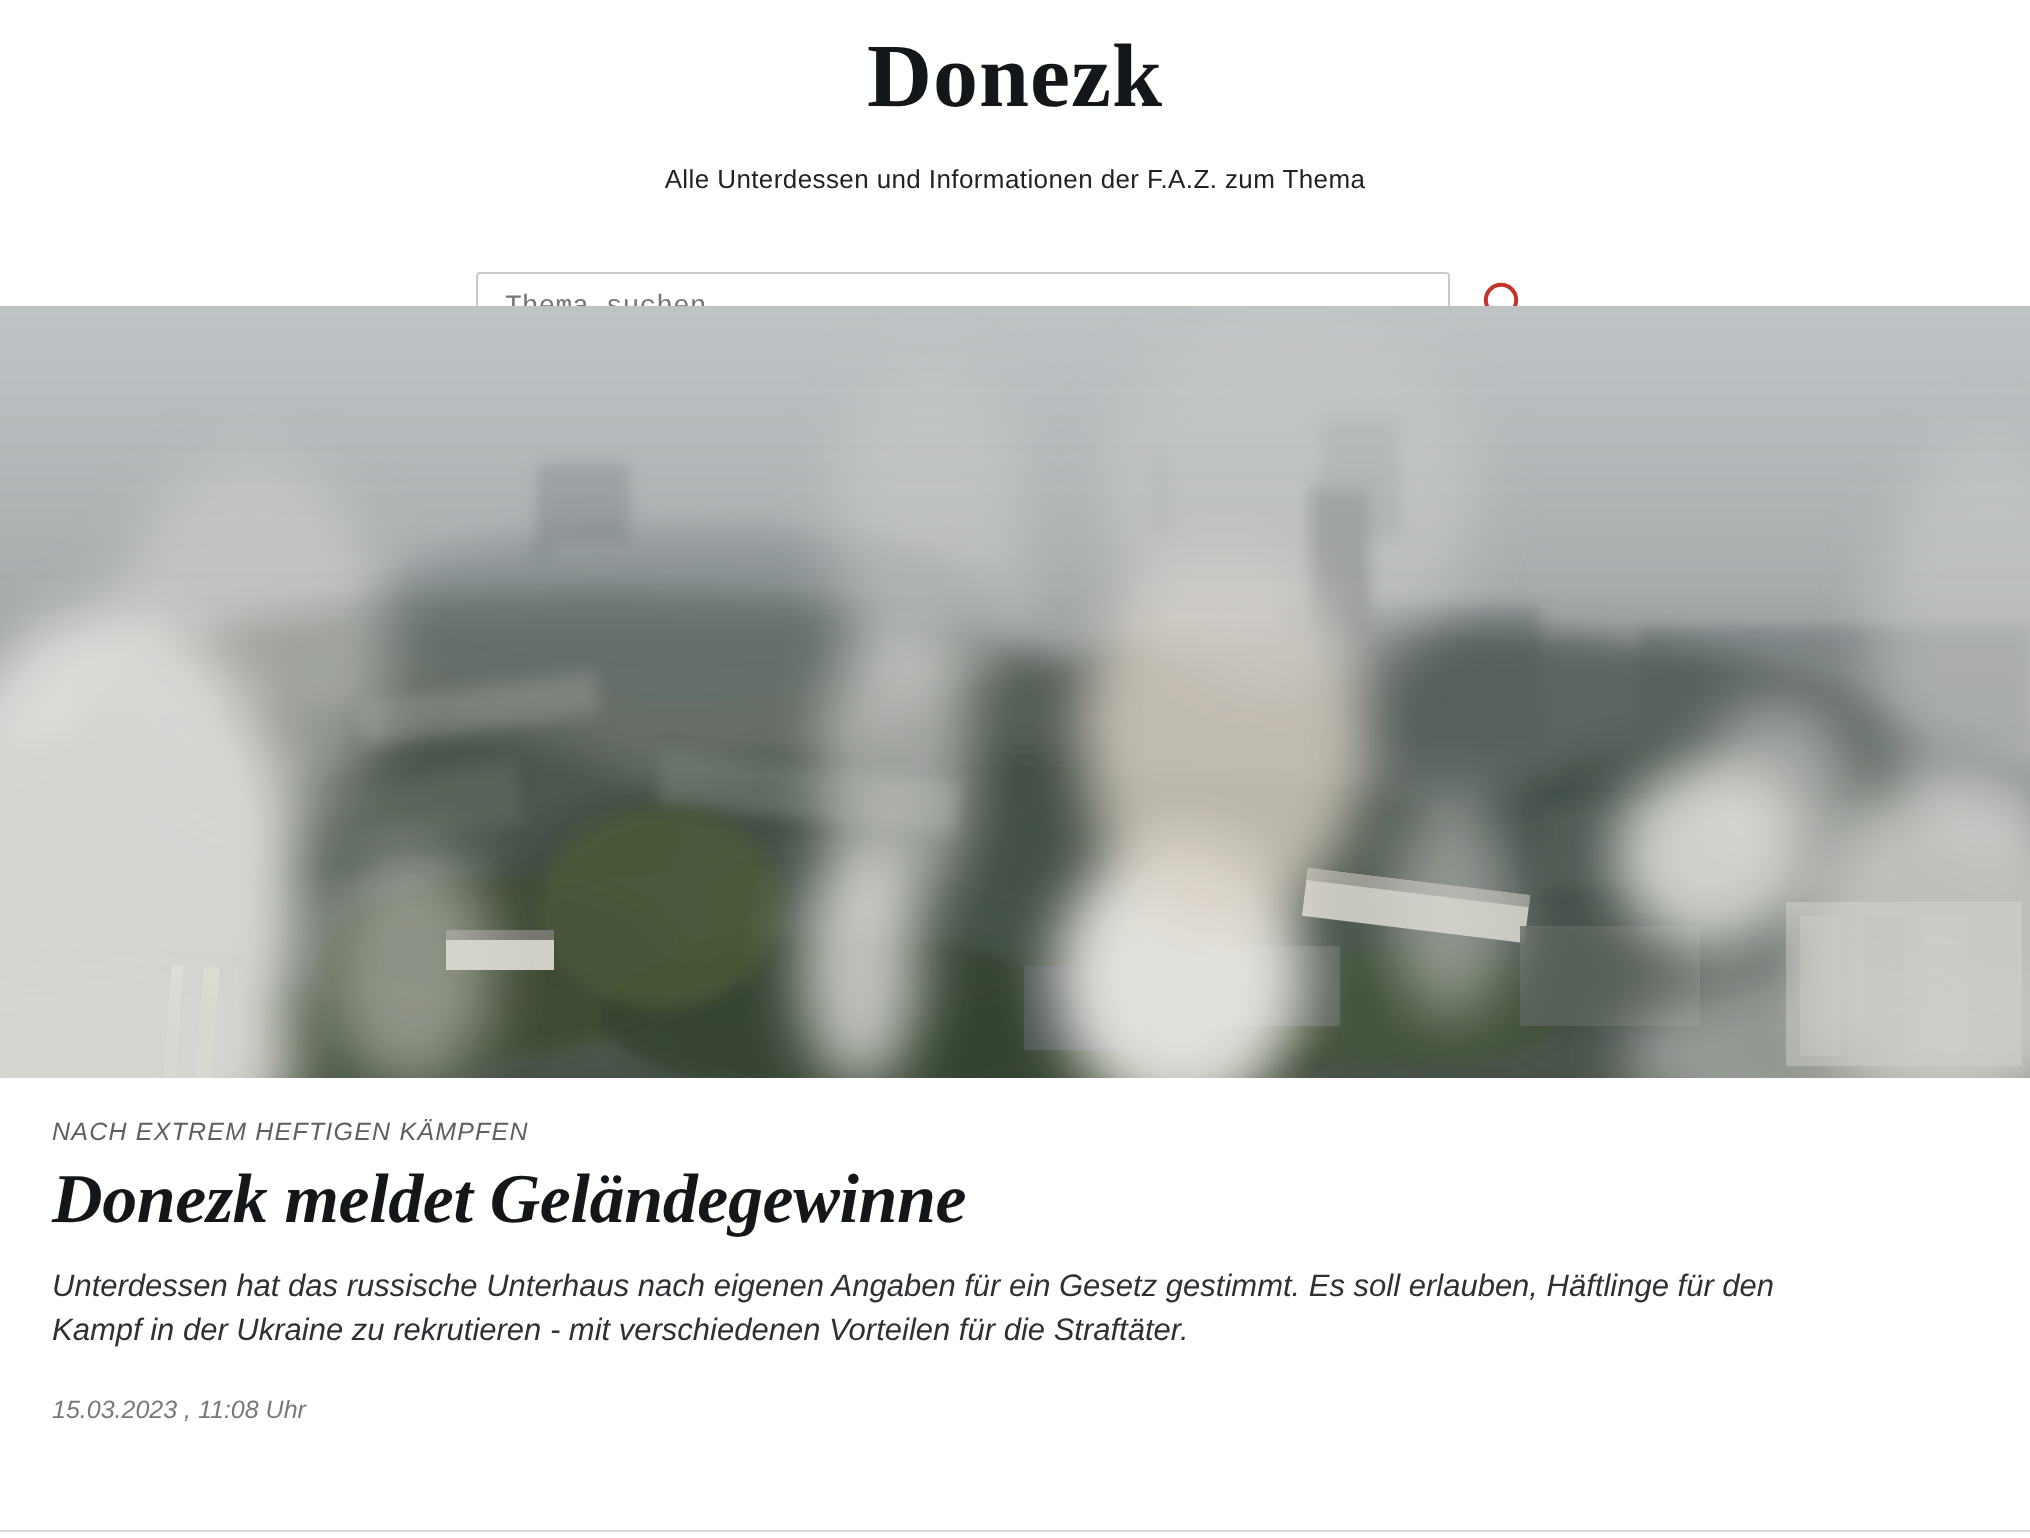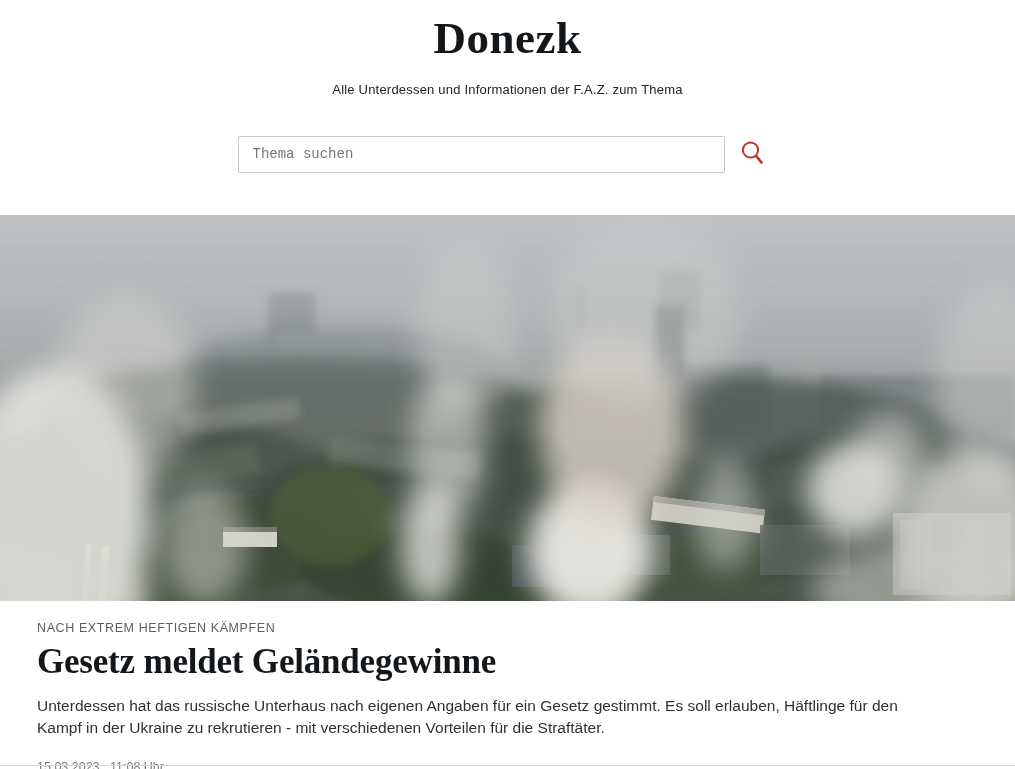--- a/index.html
+++ b/index.html
@@ -6,21 +6,21 @@
   html, body { background: #ffffff; }
   body {
     width: 1015px; height: 769px;
     font-family: "Liberation Sans", sans-serif;
     color: #1a1a1a;
     position: relative;
     overflow: hidden;
   }
 
   
-  .topic-header { text-align: center; padding-top: 13px; height: 215px; }
+  .topic-header { text-align: center; padding-top: 13px; height: 153px; }
   .topic-title {
     font-family: "Liberation Serif", "DejaVu Serif", serif;
     font-size: 45px; font-weight: 700; letter-spacing: 0.5px;
     color: #14171a; line-height: 1.15;
   }
   .topic-subtitle {
     margin-top: 17px;
     font-size: 13px; color: #202326; letter-spacing: 0.2px;
   }
   .search-row {
@@ -45,21 +45,21 @@
 
   
   .hero {
     width: 1015px; height: 386px;
     display: block; overflow: hidden;
     cursor: pointer;
   }
   .hero svg { display: block; }
 
   
-  .article-teaser { padding: 20px 95px 0 37px; }
+  .article-teaser { padding: 20px 95px 0 26px; font-style: italic; }
   .kicker {
     font-size: 12.5px; letter-spacing: 0.6px;
     color: #5b6065; text-transform: uppercase;
     cursor: pointer;
   }
   .headline {
     font-family: "Liberation Serif", "DejaVu Serif", serif;
     font-size: 35px; font-weight: 600; letter-spacing: -0.2px;
     color: #14171a; margin-top: 8px; line-height: 1.1;
     cursor: pointer;
@@ -213,18 +213,18 @@
       <ellipse cx="930" cy="375" rx="120" ry="45" fill="#cfcfca" opacity="0.6"></ellipse>
     </g>
 
     <rect x="0" y="0" width="1015" height="170" fill="url(#haze)"></rect>
     <rect x="0" y="0" width="1015" height="386" fill="#c9cccd" opacity="0.07"></rect>
   </svg>
 </figure>
 
 <section class="article-teaser">
   <div class="kicker">NACH EXTREM HEFTIGEN KÄMPFEN</div>
-  <h2 class="headline">Gesetz meldet Geländegewinne</h2>
+  <h2 class="headline">Donezk meldet Geländegewinne</h2>
   <p class="teaser-text">Unterdessen hat das russische Unterhaus nach eigenen Angaben für ein Gesetz gestimmt. Es soll erlauben, Häftlinge für den Kampf in der Ukraine zu rekrutieren - mit verschiedenen Vorteilen für die Straftäter.</p>
   <div class="timestamp">15.03.2023 , 11:08 Uhr</div>
 </section>
 
 <div class="bottom-divider"></div>
 
 </body></html>

